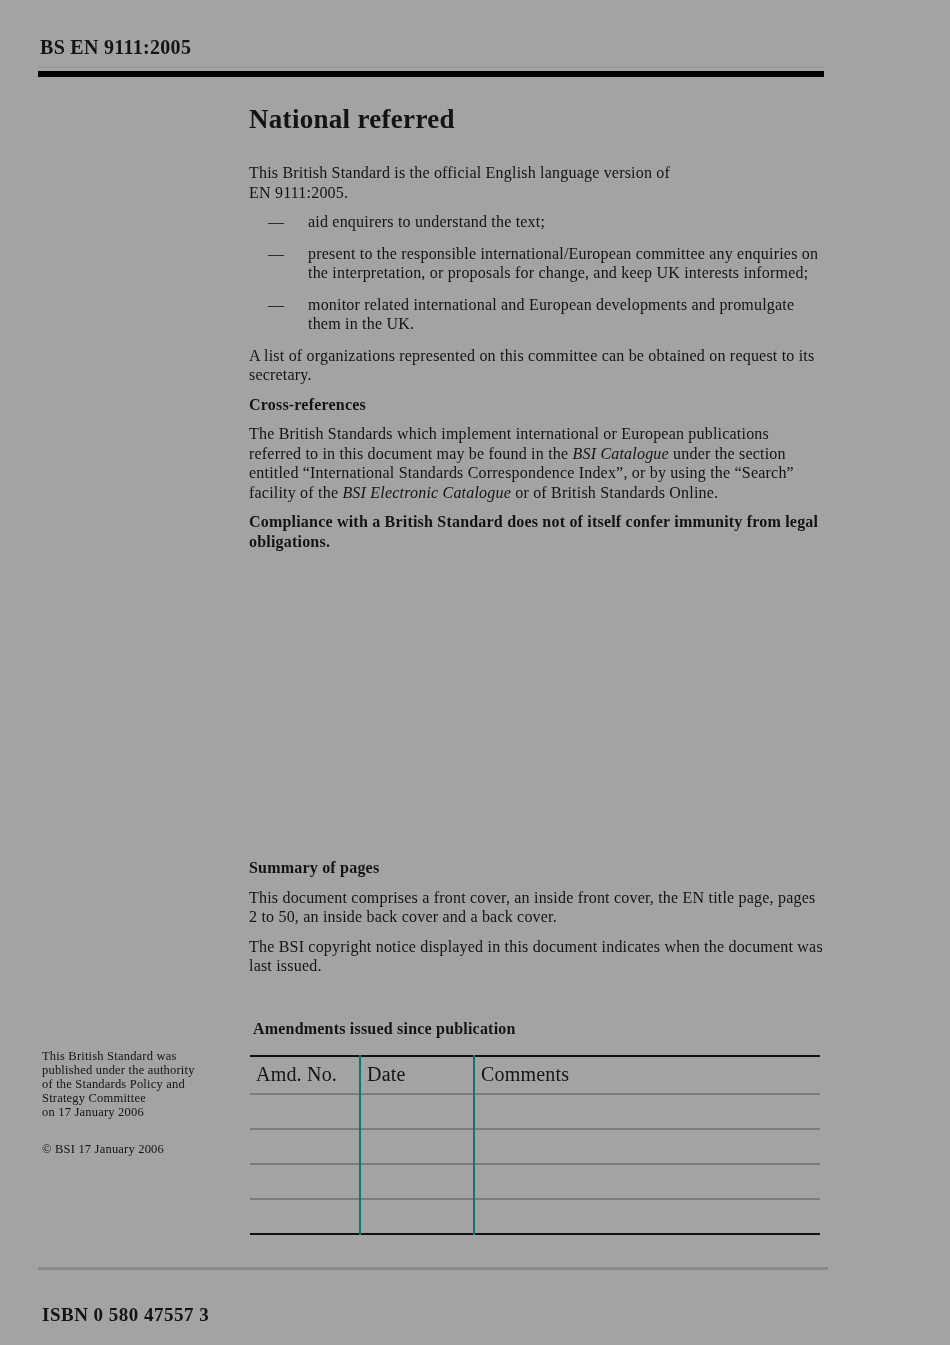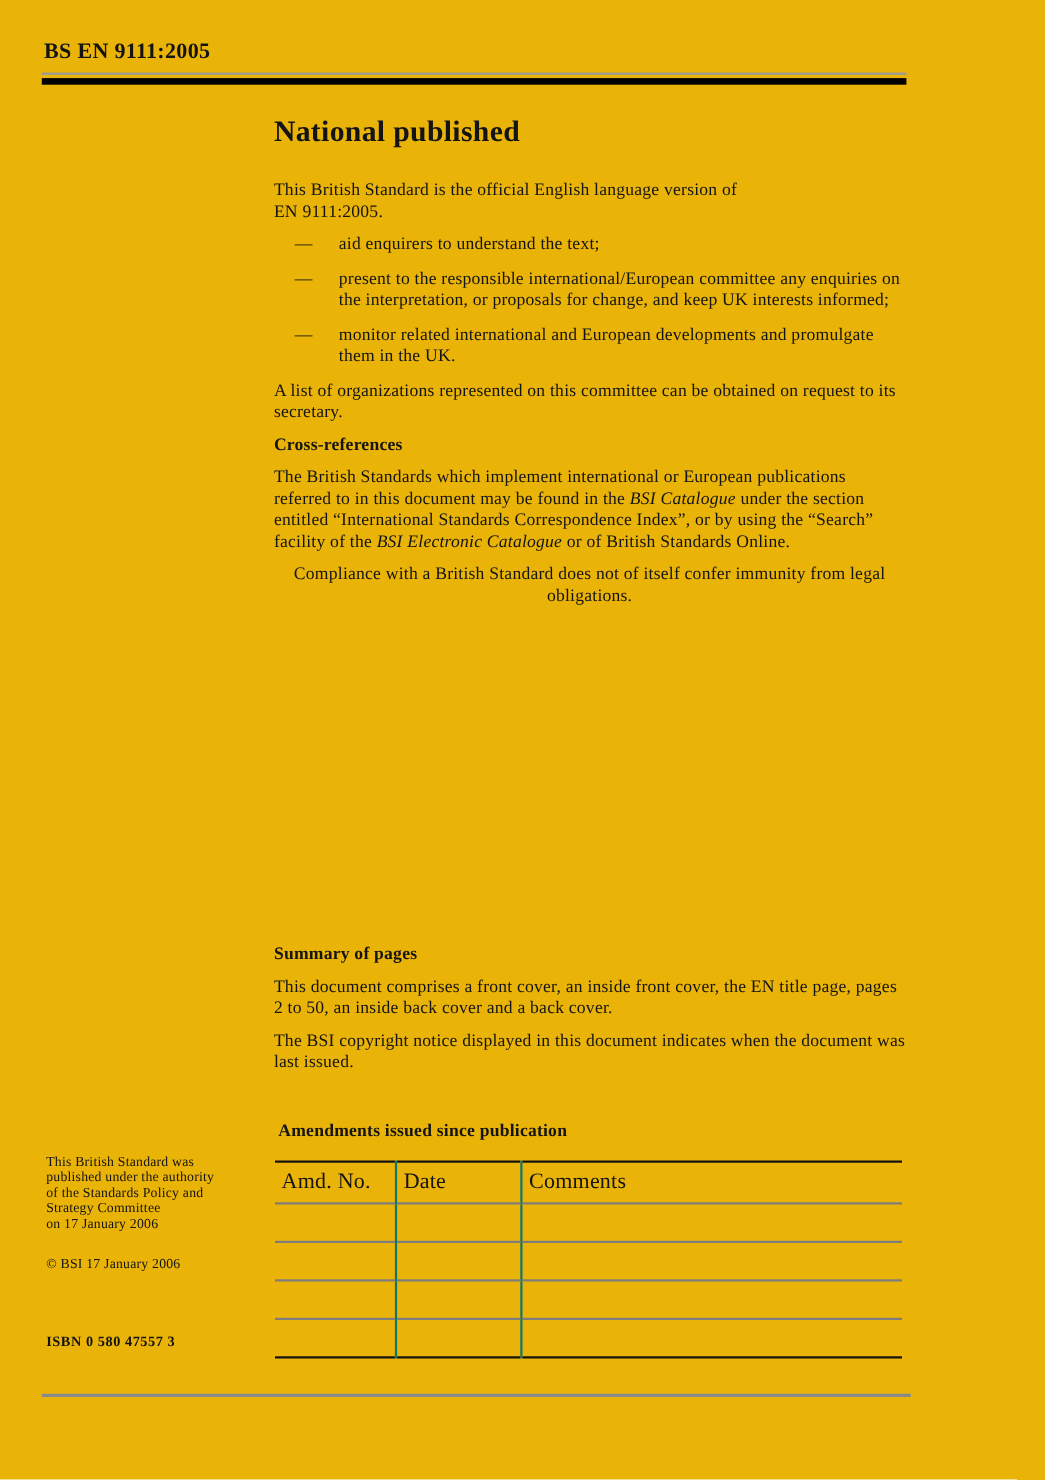--- a/index.html
+++ b/index.html
@@ -1,17 +1,17 @@
 <!DOCTYPE html>
 <html><head>
 <meta charset="utf-8">
 <style>
   html,body { margin:0; padding:0; background:#ffffff; }
   .page {
-    position:relative; width:950px; height:1345px; background:#eab308;
+    position:relative; width:950px; height:1345px; background:#a3a3a3;
     font-family:"Liberation Serif", "DejaVu Serif", serif;
     color:#141414; overflow:hidden;
   }
   
   .doc-ref {
     position:absolute; left:40px; top:36px;
     font-size:20px; font-weight:bold; letter-spacing:0.3px;
   }
   .rule-double { position:absolute; left:38px; top:66px; width:786px; }
   .rule-thin  { height:2px; background:#9a9a9a; }
@@ -22,21 +22,21 @@
               font-size:16px; line-height:19.5px; letter-spacing:0.2px; }
   .page-title { font-size:27px; line-height:32px; font-weight:bold;
                 letter-spacing:0.3px; margin:0 0 28px 0; }
   .main-top p, .main-summary p { margin:0 0 10px 0; }
   .prewrap { white-space:pre-line; }
   .list { margin:2px 0 8px 0; }
   .list-item { display:flex; margin-bottom:12px; }
   .list-item .dash { flex:none; margin-left:19px; width:40px; }
   .list-item .li-text { flex:1; }
   .sub-heading { font-weight:bold; margin:0 0 5px 0; }
-  .bold-para { font-weight:normal;text-align:center; }
+  .bold-para { font-weight:bold; }
 
   .main-summary { position:absolute; left:249px; top:858px; width:574px;
                   font-size:16px; line-height:19.5px; letter-spacing:0.2px; }
 
   
   .amend-heading { position:absolute; left:253px; top:1020px;
                    font-size:16px; font-weight:bold; letter-spacing:0.2px; }
   .amend-table { position:absolute; left:250px; top:1055px;
                  border-collapse:collapse; width:570px; table-layout:fixed;
                  border-top:2px solid #111; border-bottom:2px solid #111;
@@ -49,38 +49,38 @@
   .amend-table th + th, .amend-table td + td { border-left:2px solid #0f766e; }
 
   
   .sidebar-note { position:absolute; left:42px; top:1049px; width:200px;
                   font-size:12.5px; line-height:14px; letter-spacing:0.2px;
                   white-space:pre-line; }
   .sidebar-copyright { position:absolute; left:42px; top:1142px;
                        font-size:12.5px; letter-spacing:0.2px; }
 
   
-  .isbn { position:absolute; left:42px; top:1212px;
-          font-size:13px; font-weight:bold; letter-spacing:0.5px; }
+  .isbn { position:absolute; left:42px; top:1304px;
+          font-size:19px; font-weight:bold; letter-spacing:0.5px; }
   .rule-bottom { position:absolute; left:38px; top:1267px; width:790px;
                  height:3px; background:#8a8a8a; }
 </style>
 </head>
 <body>
 
 <div class="page">
 
   <div class="doc-ref">BS EN 9111:2005</div>
   <div class="rule-double">
     <div class="rule-thin"></div>
     <div class="rule-thick"></div>
   </div>
 
   <div class="main-top">
-    <h1 class="page-title">National published</h1>
+    <h1 class="page-title">National referred</h1>
 
     <p class="prewrap">This British Standard is the official English language version of
 EN 9111:2005.</p>
 
     <div class="list">
       <div class="list-item">
         <span class="dash">—</span>
         <span class="li-text">aid enquirers to understand the text;</span>
       </div>
       <div class="list-item">

